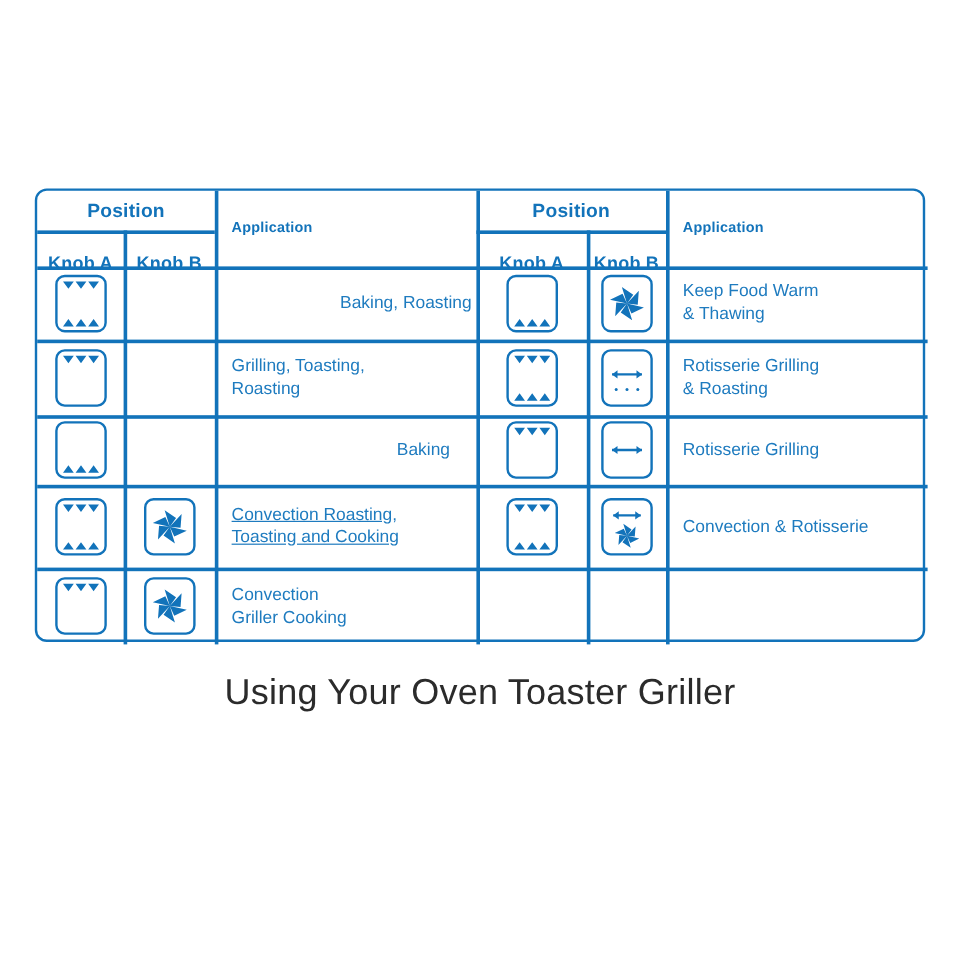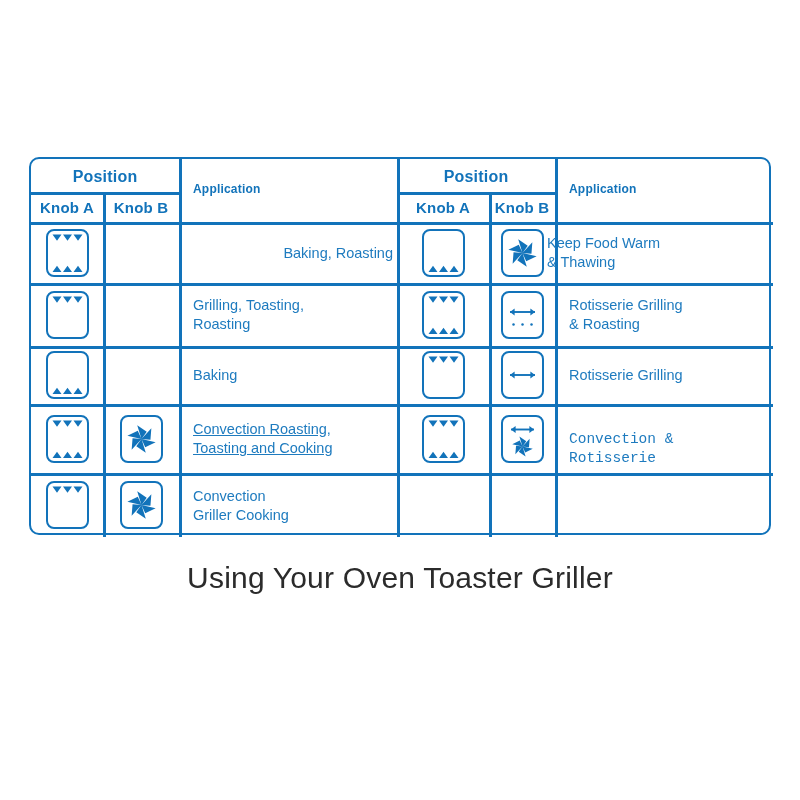--- a/index.html
+++ b/index.html
@@ -58,20 +58,21 @@
     font-family: "Liberation Sans", sans-serif;
     white-space: nowrap;
   }
   .hdr-position {
     font-size: 16px;
     letter-spacing: 0.2px;
   }
   .hdr-knob {
     font-size: 15px;
     letter-spacing: 0.2px;
+    margin-top: 12px;
   }
   .hdr-application {
     font-size: 12px;
     letter-spacing: 0.2px;
   }
 
   
   .app-text {
     position: absolute;
     color: #1e7bbf;
@@ -148,21 +149,21 @@
             <path d="M4.5,3.5 L13.5,3.5 L9,9.7 Z M15,3.5 L24,3.5 L19.5,9.7 Z M25.5,3.5 L34.5,3.5 L30,9.7 Z " fill="#1273ba"></path>
           </svg>
         </div>
         <div class="app-text" style="left: 162px; top: 137px; width: 200px; text-align: left;">Grilling, Toasting,
 Roasting</div>
         <div class="knob" style="left: 14.5px; top: 192px;">
           <svg width="39" height="44" viewBox="0 0 39 44">
             <path d="M4.5,41 L13.5,41 L9,34.8 Z M15,41 L24,41 L19.5,34.8 Z M25.5,41 L34.5,41 L30,34.8 Z " fill="#1273ba"></path>
           </svg>
         </div>
-        <div class="app-text" style="left: 162px; top: 207px; width: 200px; text-align: left;">Baking</div>
+        <div class="app-text" style="left: 144px; top: 207px; width: 200px; text-align: right;">Baking</div>
         <div class="knob" style="left: 14.5px; top: 255.5px;">
           <svg width="39" height="44" viewBox="0 0 39 44">
             <path d="M4.5,3.5 L13.5,3.5 L9,9.7 Z M15,3.5 L24,3.5 L19.5,9.7 Z M25.5,3.5 L34.5,3.5 L30,9.7 Z " fill="#1273ba"></path>
             <path d="M4.5,41 L13.5,41 L9,34.8 Z M15,41 L24,41 L19.5,34.8 Z M25.5,41 L34.5,41 L30,34.8 Z " fill="#1273ba"></path>
           </svg>
         </div>
         <div class="knob" style="left: 88.5px; top: 255.5px;">
           <svg width="39" height="44" viewBox="0 0 39 44">
             <path d="M19.50,22.00 L15.21,8.15 L24.72,14.68 Z M19.50,22.00 L29.35,11.36 L28.45,22.87 Z M19.50,22.00 L33.64,25.22 L23.22,30.18 Z M19.50,22.00 L23.79,35.85 L14.28,29.32 Z M19.50,22.00 L9.65,32.64 L10.55,21.13 Z M19.50,22.00 L5.36,18.78 L15.78,13.82 Z " fill="#1273ba"></path>
           </svg>
@@ -184,21 +185,21 @@
         <div class="knob" style="left: 390.5px; top: 69.5px;">
           <svg width="39" height="44" viewBox="0 0 39 44">
             <path d="M4.5,41 L13.5,41 L9,34.8 Z M15,41 L24,41 L19.5,34.8 Z M25.5,41 L34.5,41 L30,34.8 Z " fill="#1273ba"></path>
           </svg>
         </div>
         <div class="knob" style="left: 469.5px; top: 69.5px;">
           <svg width="39" height="44" viewBox="0 0 39 44">
             <path d="M19.50,22.00 L15.21,8.15 L24.72,14.68 Z M19.50,22.00 L29.35,11.36 L28.45,22.87 Z M19.50,22.00 L33.64,25.22 L23.22,30.18 Z M19.50,22.00 L23.79,35.85 L14.28,29.32 Z M19.50,22.00 L9.65,32.64 L10.55,21.13 Z M19.50,22.00 L5.36,18.78 L15.78,13.82 Z " fill="#1273ba"></path>
           </svg>
         </div>
-        <div class="app-text" style="left: 516px; top: 75px; width: 200px; text-align: left;">Keep Food Warm
+        <div class="app-text" style="left: 538px; top: 75px; width: 200px; text-align: left;">Keep Food Warm
 &amp; Thawing</div>
         <div class="knob" style="left: 390.5px; top: 131.5px;">
           <svg width="39" height="44" viewBox="0 0 39 44">
             <path d="M4.5,3.5 L13.5,3.5 L9,9.7 Z M15,3.5 L24,3.5 L19.5,9.7 Z M25.5,3.5 L34.5,3.5 L30,9.7 Z " fill="#1273ba"></path>
             <path d="M4.5,41 L13.5,41 L9,34.8 Z M15,41 L24,41 L19.5,34.8 Z M25.5,41 L34.5,41 L30,34.8 Z " fill="#1273ba"></path>
           </svg>
         </div>
         <div class="knob" style="left: 469.5px; top: 131.5px;">
           <svg width="39" height="44" viewBox="0 0 39 44">
     <line x1="7" y1="19" x2="32" y2="19" stroke="#1273ba" stroke-width="1.9"></line>
@@ -231,19 +232,19 @@
           </svg>
         </div>
         <div class="knob" style="left: 469.5px; top: 255.5px;">
           <svg width="39" height="44" viewBox="0 0 39 44">
     <line x1="8" y1="12.5" x2="31" y2="12.5" stroke="#1273ba" stroke-width="1.9"></line>
     <path d="M8,12.5 L12.6,9.1 L12.6,15.9 Z" fill="#1273ba"></path>
     <path d="M31,12.5 L26.4,9.1 L26.4,15.9 Z" fill="#1273ba"></path>
   <path d="M19.50,29.50 L16.40,19.47 L23.28,24.20 Z M19.50,29.50 L26.64,21.80 L25.98,30.13 Z M19.50,29.50 L29.74,31.83 L22.20,35.42 Z M19.50,29.50 L22.60,39.53 L15.72,34.80 Z M19.50,29.50 L12.36,37.20 L13.02,28.87 Z M19.50,29.50 L9.26,27.17 L16.80,23.58 Z " fill="#1273ba"></path>
           </svg>
         </div>
-        <div class="app-text" style="left: 538px; top: 270.5px; width: 200px; text-align: left; font-family: Liberation Mono, monospace;">Convection &amp; Rotisserie</div>
+        <div class="app-text" style="left: 538px; top: 270.5px; width: 200px; text-align: left;">Convection &amp; Rotisserie</div>
       </div>
   </div>
 
   <div class="title">Using Your Oven Toaster Griller</div>
 
 </div>
 
 </body></html>

